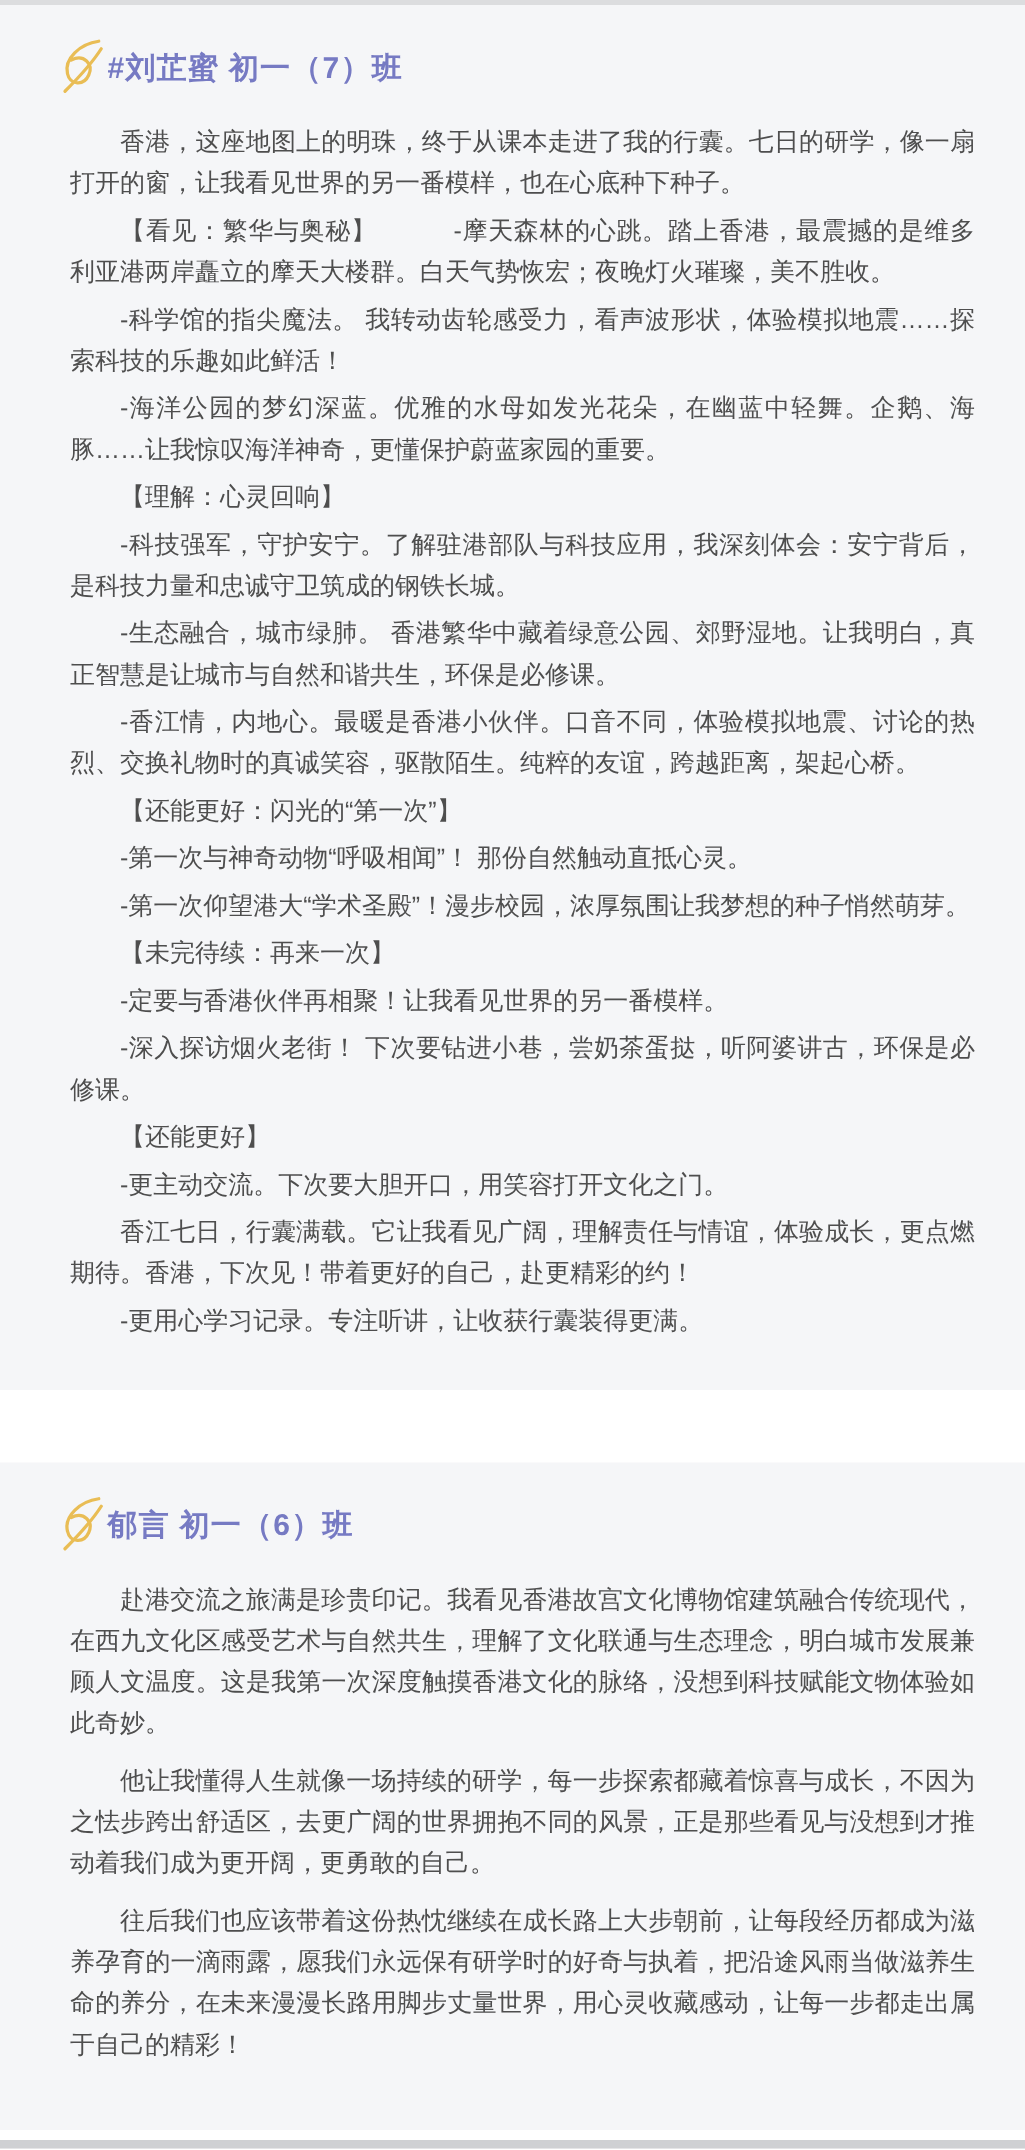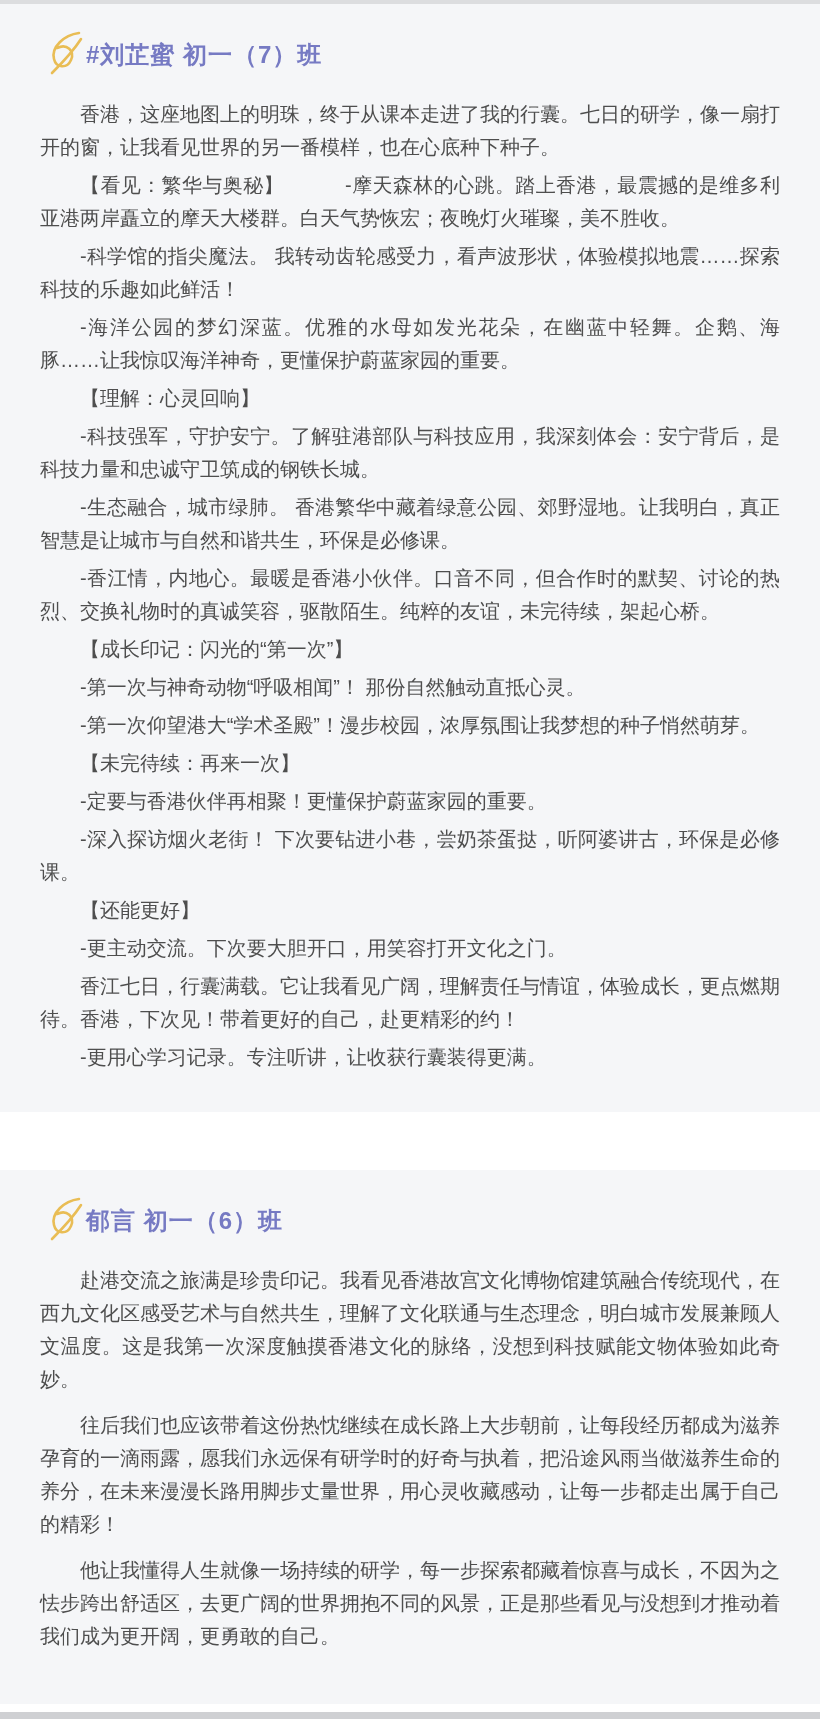--- a/index.html
+++ b/index.html
@@ -48,21 +48,21 @@
   }
   .card-title {
     margin: 0;
     font-size: 24px;
     font-weight: bold;
     color: #767ac3;
     letter-spacing: 1px;
     line-height: 32px;
   }
   .essay-body .para {
-    margin: 0 0 5px 0;
+    margin: 0 0 5px 16px;
     font-size: 20px;
     line-height: 33px;
     color: #4e4e4e;
     text-indent: 2em;
     text-align: justify;
     word-break: break-all;
   }
   .essay-body .para:last-child { margin-bottom: 0; }
   .card-2 .essay-body .para { margin-bottom: 13px; }
 </style>
@@ -84,26 +84,26 @@
       <h2 class="card-title">#刘芷蜜 初一（7）班</h2>
     </div>
     <div class="essay-body">
         <p class="para">香港，这座地图上的明珠，终于从课本走进了我的行囊。七日的研学，像一扇打开的窗，让我看见世界的另一番模样，也在心底种下种子。</p>
         <p class="para">【看见：繁华与奥秘】　　　-摩天森林的心跳。踏上香港，最震撼的是维多利亚港两岸矗立的摩天大楼群。白天气势恢宏；夜晚灯火璀璨，美不胜收。</p>
         <p class="para">-科学馆的指尖魔法。 我转动齿轮感受力，看声波形状，体验模拟地震……探索科技的乐趣如此鲜活！</p>
         <p class="para">-海洋公园的梦幻深蓝。优雅的水母如发光花朵，在幽蓝中轻舞。企鹅、海豚……让我惊叹海洋神奇，更懂保护蔚蓝家园的重要。</p>
         <p class="para">【理解：心灵回响】</p>
         <p class="para">-科技强军，守护安宁。了解驻港部队与科技应用，我深刻体会：安宁背后，是科技力量和忠诚守卫筑成的钢铁长城。</p>
         <p class="para">-生态融合，城市绿肺。 香港繁华中藏着绿意公园、郊野湿地。让我明白，真正智慧是让城市与自然和谐共生，环保是必修课。</p>
-        <p class="para">-香江情，内地心。最暖是香港小伙伴。口音不同，但合作时的默契、讨论的热烈、交换礼物时的真诚笑容，驱散陌生。纯粹的友谊，未完待续，架起心桥。</p>
-        <p class="para">【成长印记：闪光的“第一次”】</p>
+        <p class="para">-香江情，内地心。最暖是香港小伙伴。口音不同，体验模拟地震、讨论的热烈、交换礼物时的真诚笑容，驱散陌生。纯粹的友谊，跨越距离，架起心桥。</p>
+        <p class="para">【还能更好：闪光的“第一次”】</p>
         <p class="para">-第一次与神奇动物“呼吸相闻”！ 那份自然触动直抵心灵。</p>
         <p class="para">-第一次仰望港大“学术圣殿”！漫步校园，浓厚氛围让我梦想的种子悄然萌芽。</p>
         <p class="para">【未完待续：再来一次】</p>
-        <p class="para">-定要与香港伙伴再相聚！更懂保护蔚蓝家园的重要。</p>
+        <p class="para">-定要与香港伙伴再相聚！让我看见世界的另一番模样。</p>
         <p class="para">-深入探访烟火老街！ 下次要钻进小巷，尝奶茶蛋挞，听阿婆讲古，环保是必修课。</p>
         <p class="para">【还能更好】</p>
         <p class="para">-更主动交流。下次要大胆开口，用笑容打开文化之门。</p>
         <p class="para">香江七日，行囊满载。它让我看见广阔，理解责任与情谊，体验成长，更点燃期待。香港，下次见！带着更好的自己，赴更精彩的约！</p>
         <p class="para">-更用心学习记录。专注听讲，让收获行囊装得更满。</p>
       </div>
   </section>
 
   <div class="card-gap"></div>
 
@@ -112,20 +112,20 @@
       <span class="swirl">
         <svg viewBox="0 0 38 46" width="38" height="46" aria-hidden="true">
           <path d="M31 3 C16 5 3 17 6 29 C8 38 19 39 23 30 C27 21 19 13 9 18" fill="none" stroke="#e9bd55" stroke-width="2.6" stroke-linecap="round"></path>
           <path d="M33 9 C26 20 15 32 4 43" fill="none" stroke="#e9bd55" stroke-width="2.6" stroke-linecap="round"></path>
         </svg>
       </span>
       <h2 class="card-title">郁言 初一（6）班</h2>
     </div>
     <div class="essay-body">
         <p class="para">赴港交流之旅满是珍贵印记。我看见香港故宫文化博物馆建筑融合传统现代，在西九文化区感受艺术与自然共生，理解了文化联通与生态理念，明白城市发展兼顾人文温度。这是我第一次深度触摸香港文化的脉络，没想到科技赋能文物体验如此奇妙。</p>
+        <p class="para">他让我懂得人生就像一场持续的研学，每一步探索都藏着惊喜与成长，不因为之怯步跨出舒适区，去更广阔的世界拥抱不同的风景，正是那些看见与没想到才推动着我们成为更开阔，更勇敢的自己。</p>
         <p class="para">往后我们也应该带着这份热忱继续在成长路上大步朝前，让每段经历都成为滋养孕育的一滴雨露，愿我们永远保有研学时的好奇与执着，把沿途风雨当做滋养生命的养分，在未来漫漫长路用脚步丈量世界，用心灵收藏感动，让每一步都走出属于自己的精彩！</p>
-        <p class="para">他让我懂得人生就像一场持续的研学，每一步探索都藏着惊喜与成长，不因为之怯步跨出舒适区，去更广阔的世界拥抱不同的风景，正是那些看见与没想到才推动着我们成为更开阔，更勇敢的自己。</p>
       </div>
   </section>
 
   <div class="edge-bar-bottom"></div>
 
 </div>
 
 </body></html>

